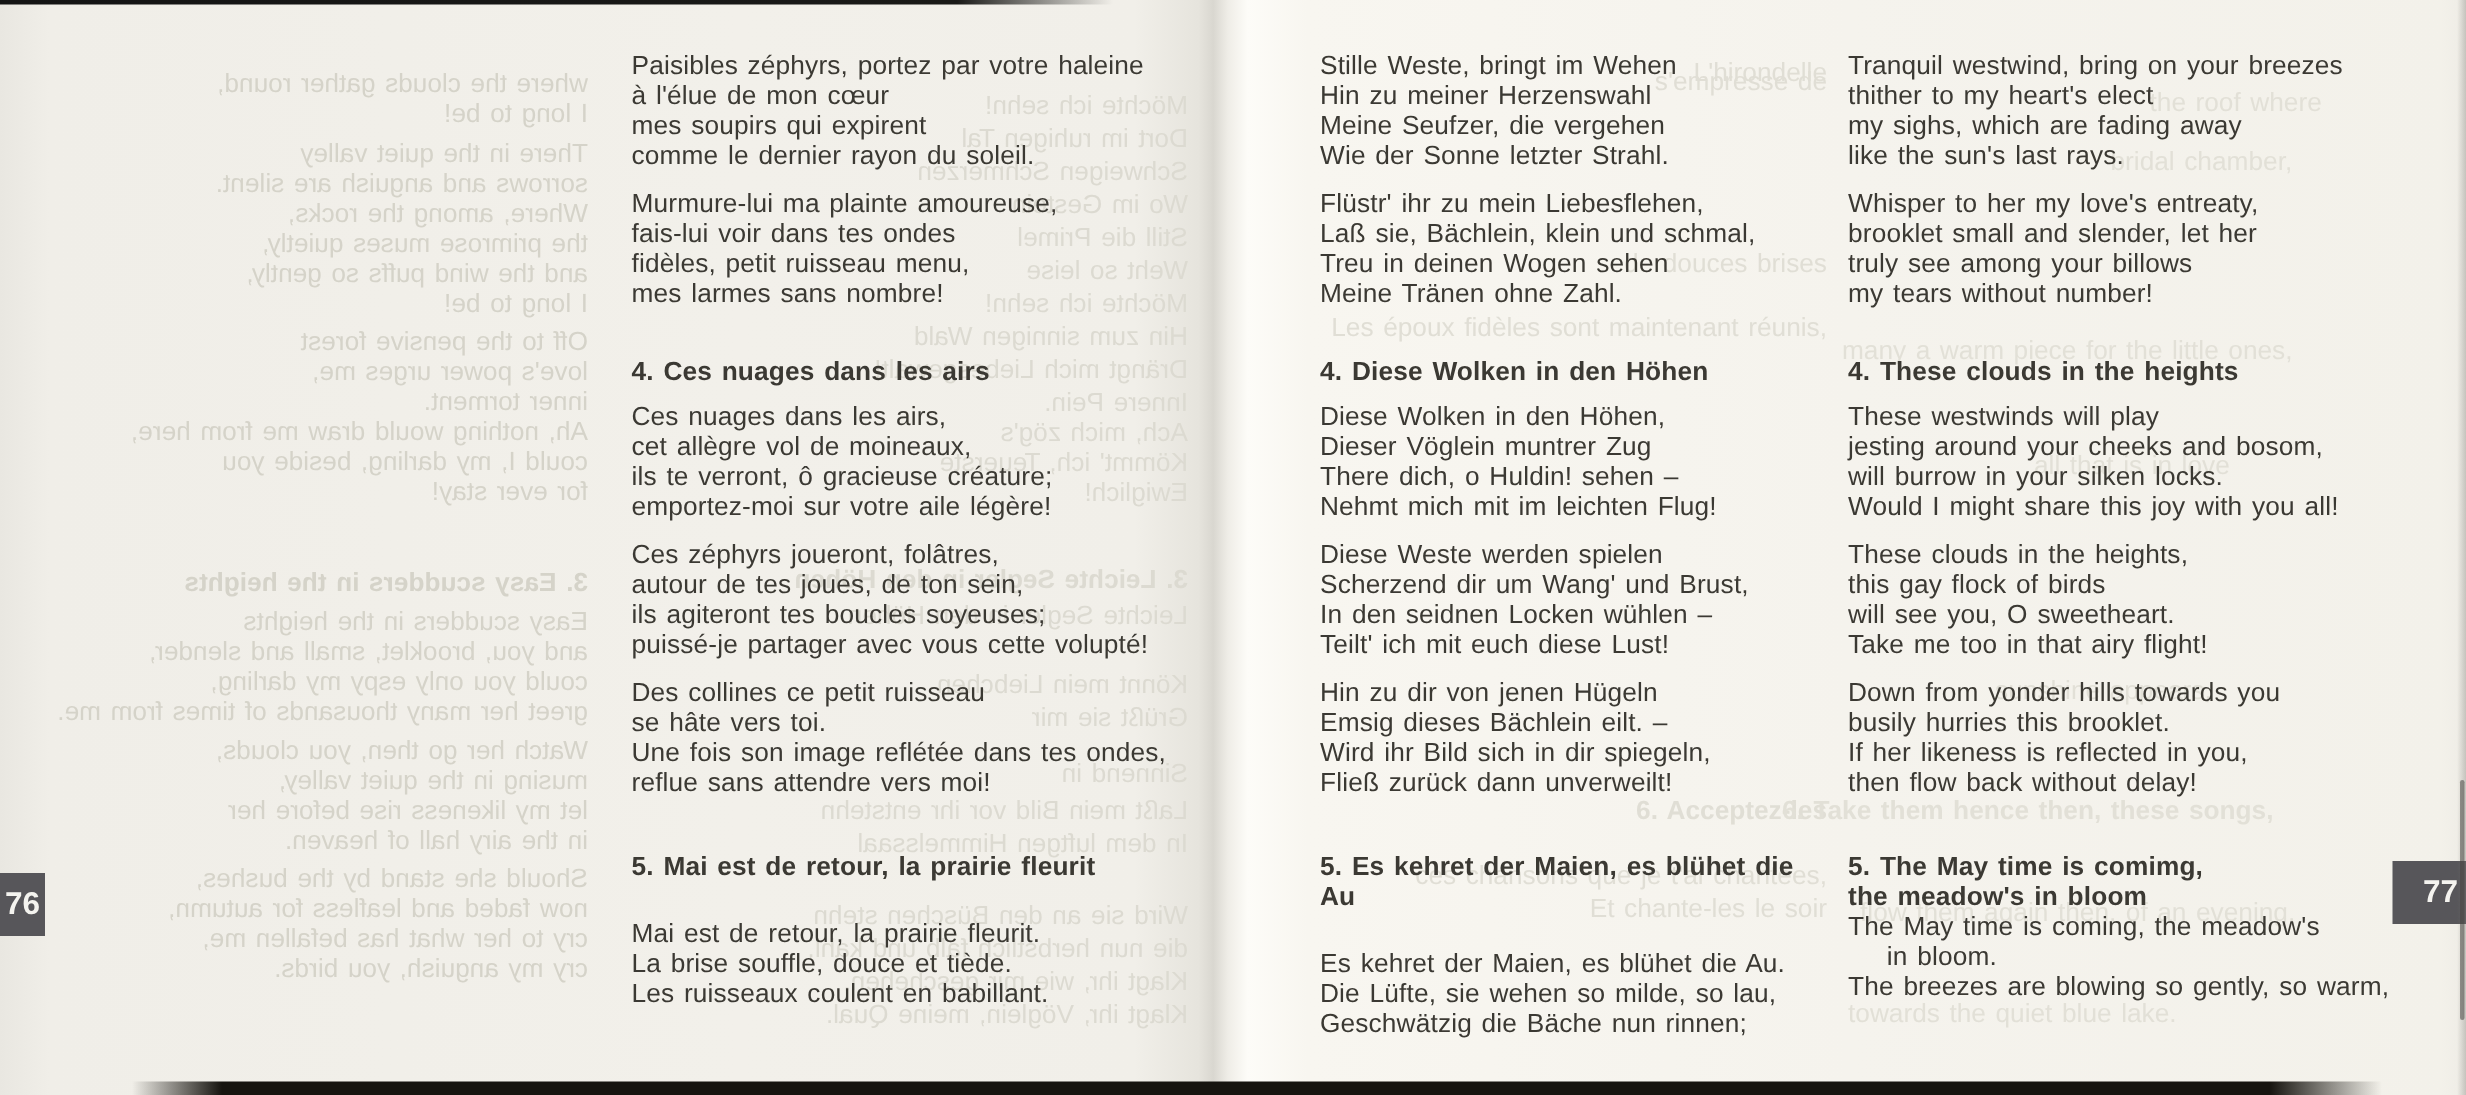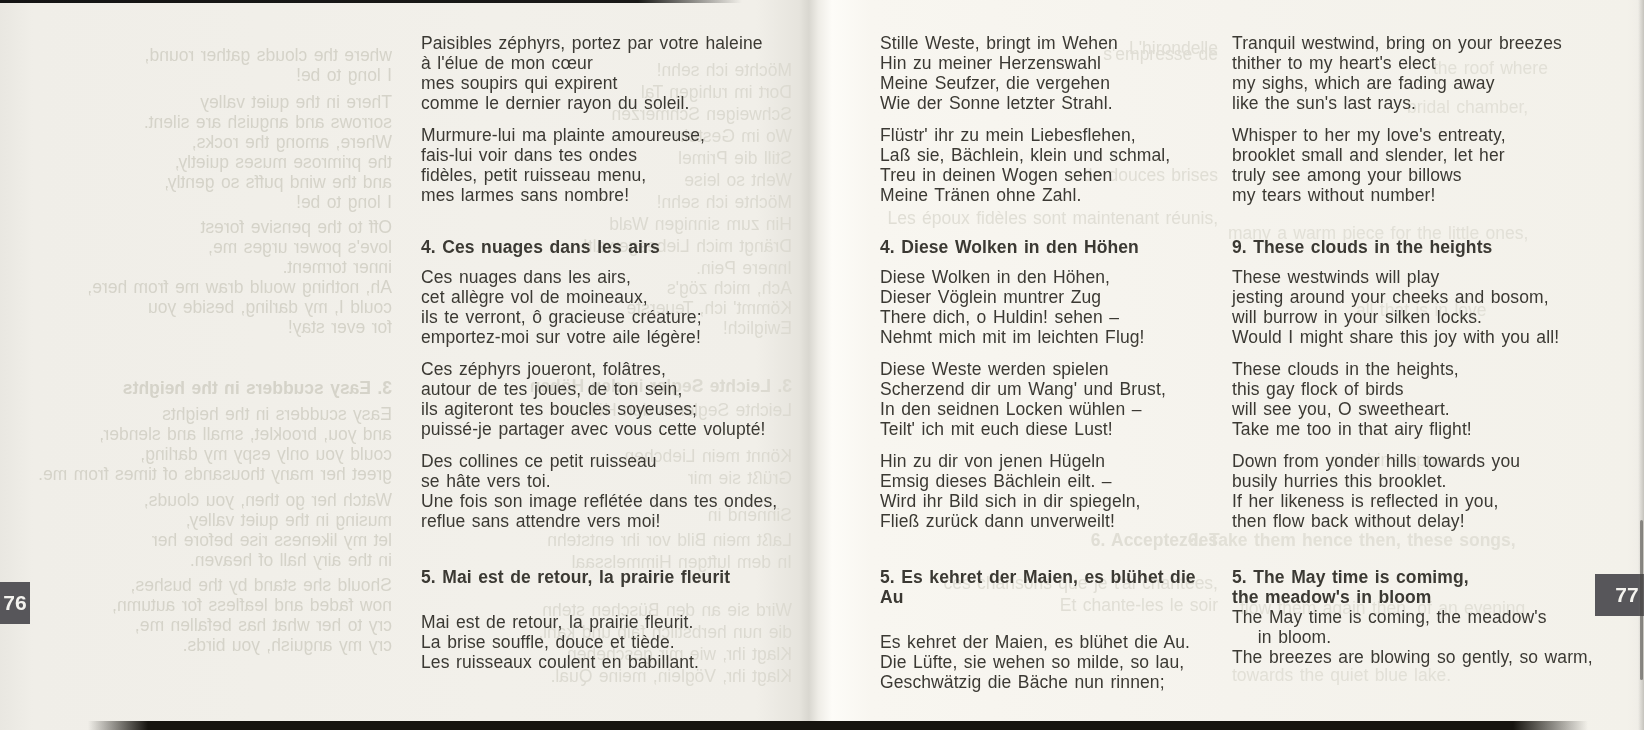--- a/index.html
+++ b/index.html
@@ -202,21 +202,21 @@
   <div class="col col-english">
 
   <div class="stanza">Tranquil westwind, bring on your breezes
 thither to my heart's elect
 my sighs, which are fading away
 like the sun's last rays.</div>
       <div class="stanza">Whisper to her my love's entreaty,
 brooklet small and slender, let her
 truly see among your billows
 my tears without number!</div>
-      <div class="heading">9. These clouds in the heights</div>
+      <div class="heading">4. These clouds in the heights</div>
       <div class="stanza">These westwinds will play
 jesting around your cheeks and bosom,
 will burrow in your silken locks.
 Would I might share this joy with you all!</div>
       <div class="stanza">These clouds in the heights,
 this gay flock of birds
 will see you, O sweetheart.
 Take me too in that airy flight!</div>
       <div class="stanza">Down from yonder hills towards you
 busily hurries this brooklet.

